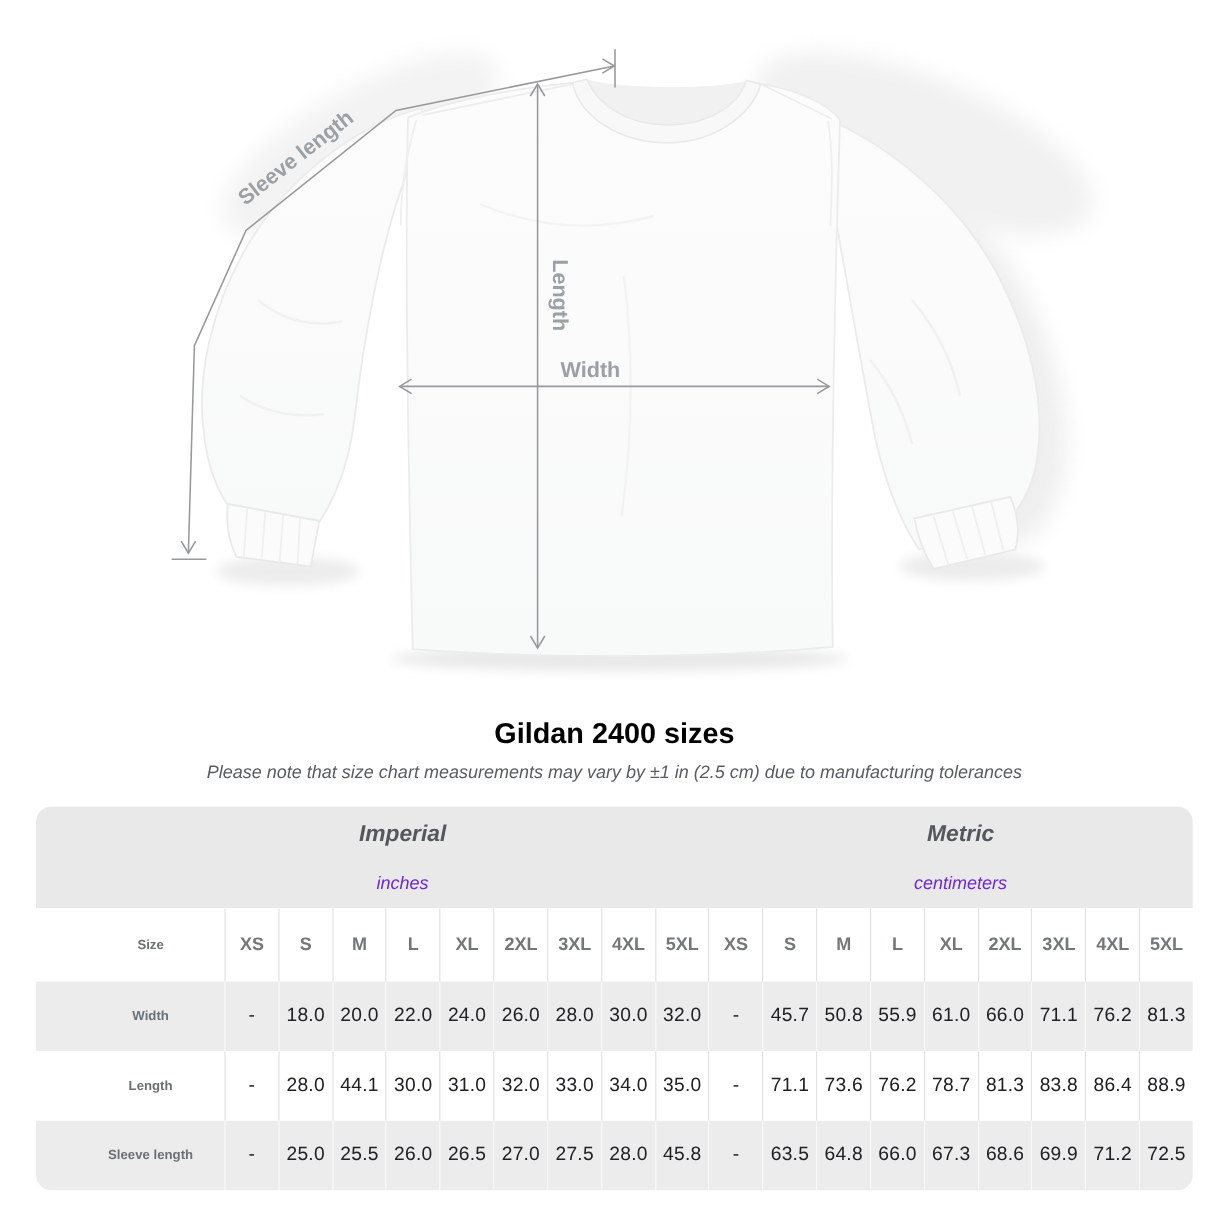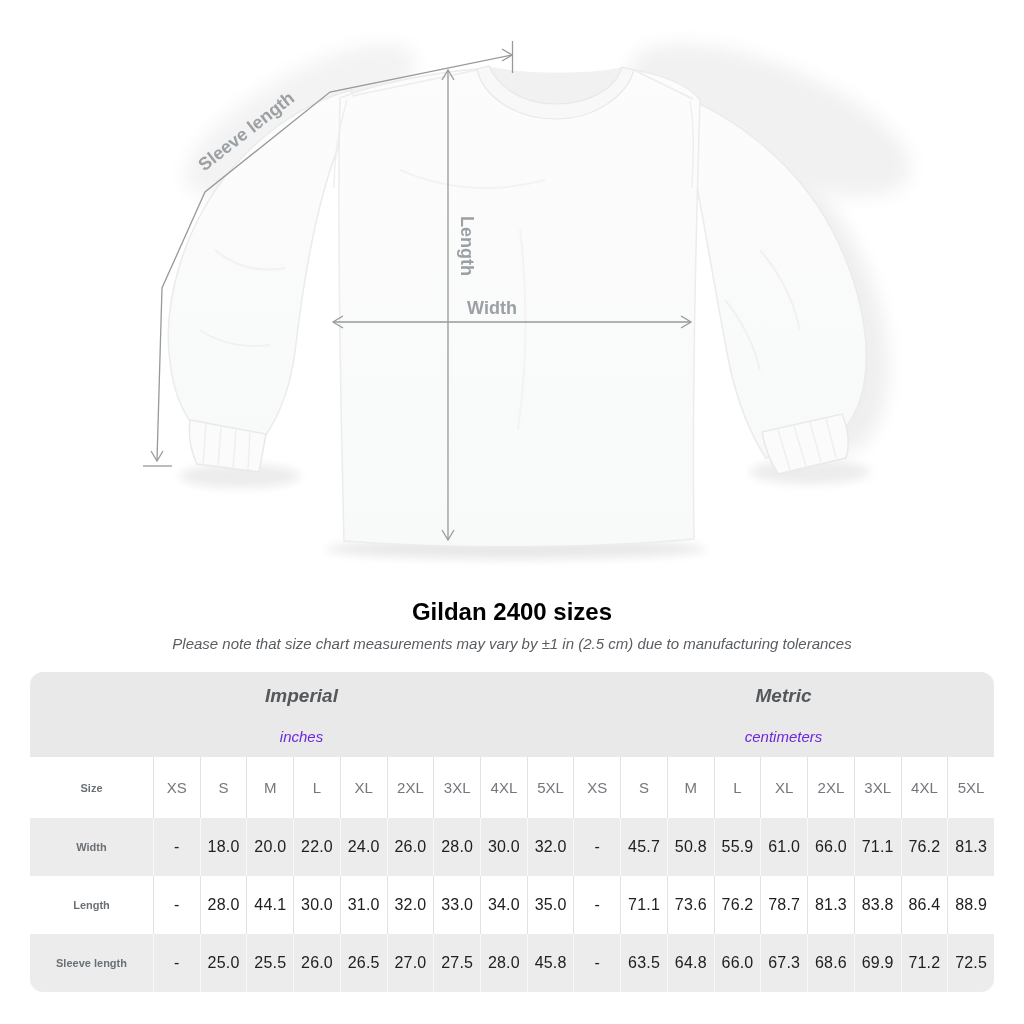--- a/index.html
+++ b/index.html
@@ -17,35 +17,35 @@
   }
   .subtitle {
     margin:8px auto 0; text-align:center; font-style:italic;
     font-size:15px; color:#595d61; line-height:19px; position:relative;
   }
 
   .table-wrap {
     position:relative; width:964px; margin:19px auto 0;
     border-radius:13px; overflow:hidden; background:#ffffff;
   }
-  .trow { display:grid; }
+  .trow { display:grid;padding-left:34px; }
   .band-row { grid-template-columns:543px 1fr; background:#e9e9e9; height:85px; }
   .band-cell { display:flex; flex-direction:column; align-items:center; justify-content:center; gap:5px; }
   .gname { font-style:italic; font-weight:700; font-size:19px; color:#54585c; }
   .gunit { font-style:italic; font-weight:400; font-size:15px; color:#6d28d9;margin-top:16px; }
 
   .cells { grid-template-columns:123px repeat(18, 1fr); }
   .size-row { height:61px; background:#ffffff; }
   .data-row { height:58px; background:#ffffff; }
   .r-gray { background:#ececec; }
   .cell { display:flex; align-items:center; justify-content:center; min-width:0; }
   .cells .cell + .cell { border-left:1.5px solid #e3e3e3; }
   .r-gray .cell + .cell { border-left-color:#f8f8f8; }
   .lbl { font-weight:700; font-size:11px; color:#6b7075; }
-  .szh { font-weight:400; font-size:15px; color:#73777c; }
+  .szh { font-weight:700; font-size:15px; color:#73777c; }
   .val { font-size:16px; color:#202124; letter-spacing:0.2px; }
 </style>
 </head>
 <body>
 
 <div class="page">
 
   <div class="diagram-wrap">
     <svg width="1024" height="580" viewBox="0 0 1024 580">
       <defs>

